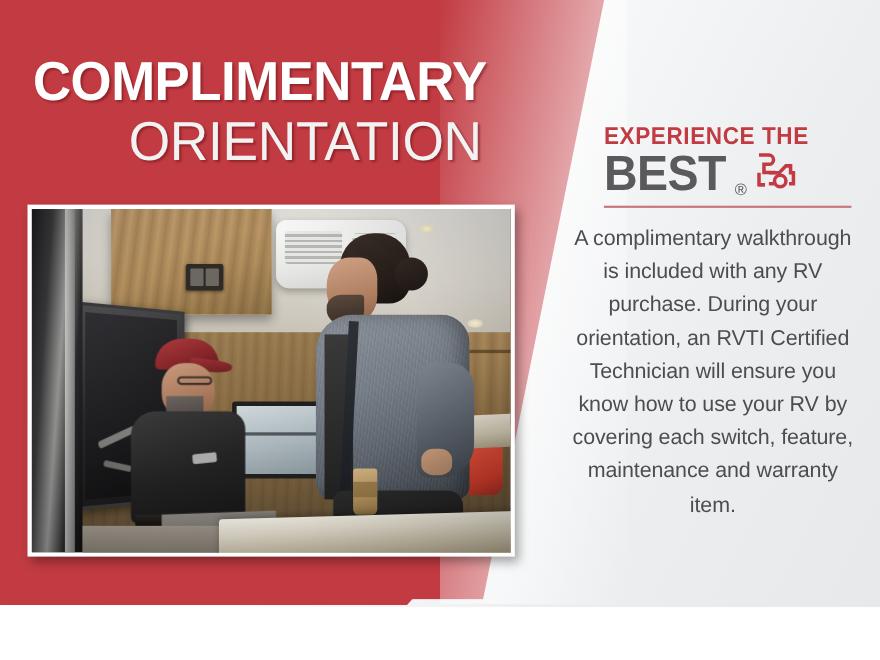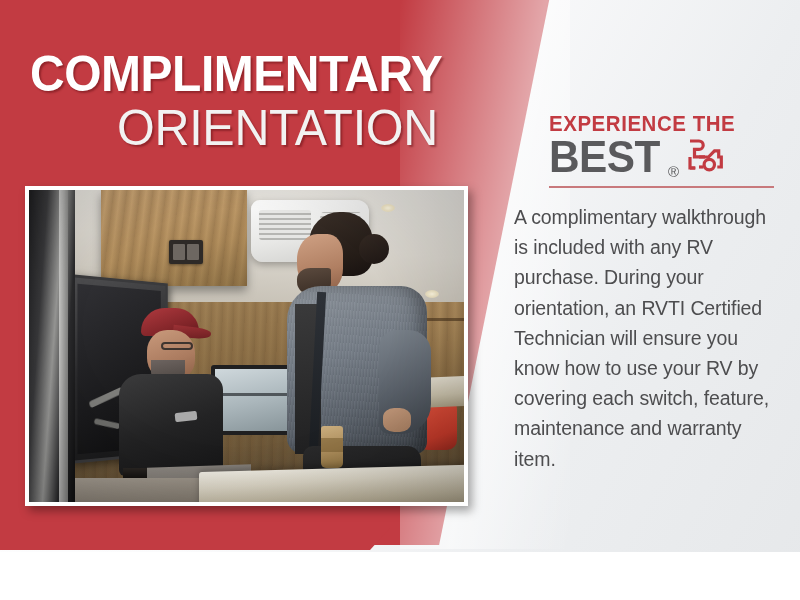--- a/index.html
+++ b/index.html
@@ -426,21 +426,21 @@
     height: 2px;
     background: #c8797c;
   }
 
   
   .bodycopy {
     position: absolute;
     left: 514px;
     top: 202px;
     width: 268px;
-    text-align: left;
+    text-align: center;
     font-size: 19.5px;
     line-height: 30.2px;
     color: #4d4d4f;
     letter-spacing: -0.1px;
     z-index: 6;
   }
 
   
   .bottom-red-upper {
     position: absolute;

